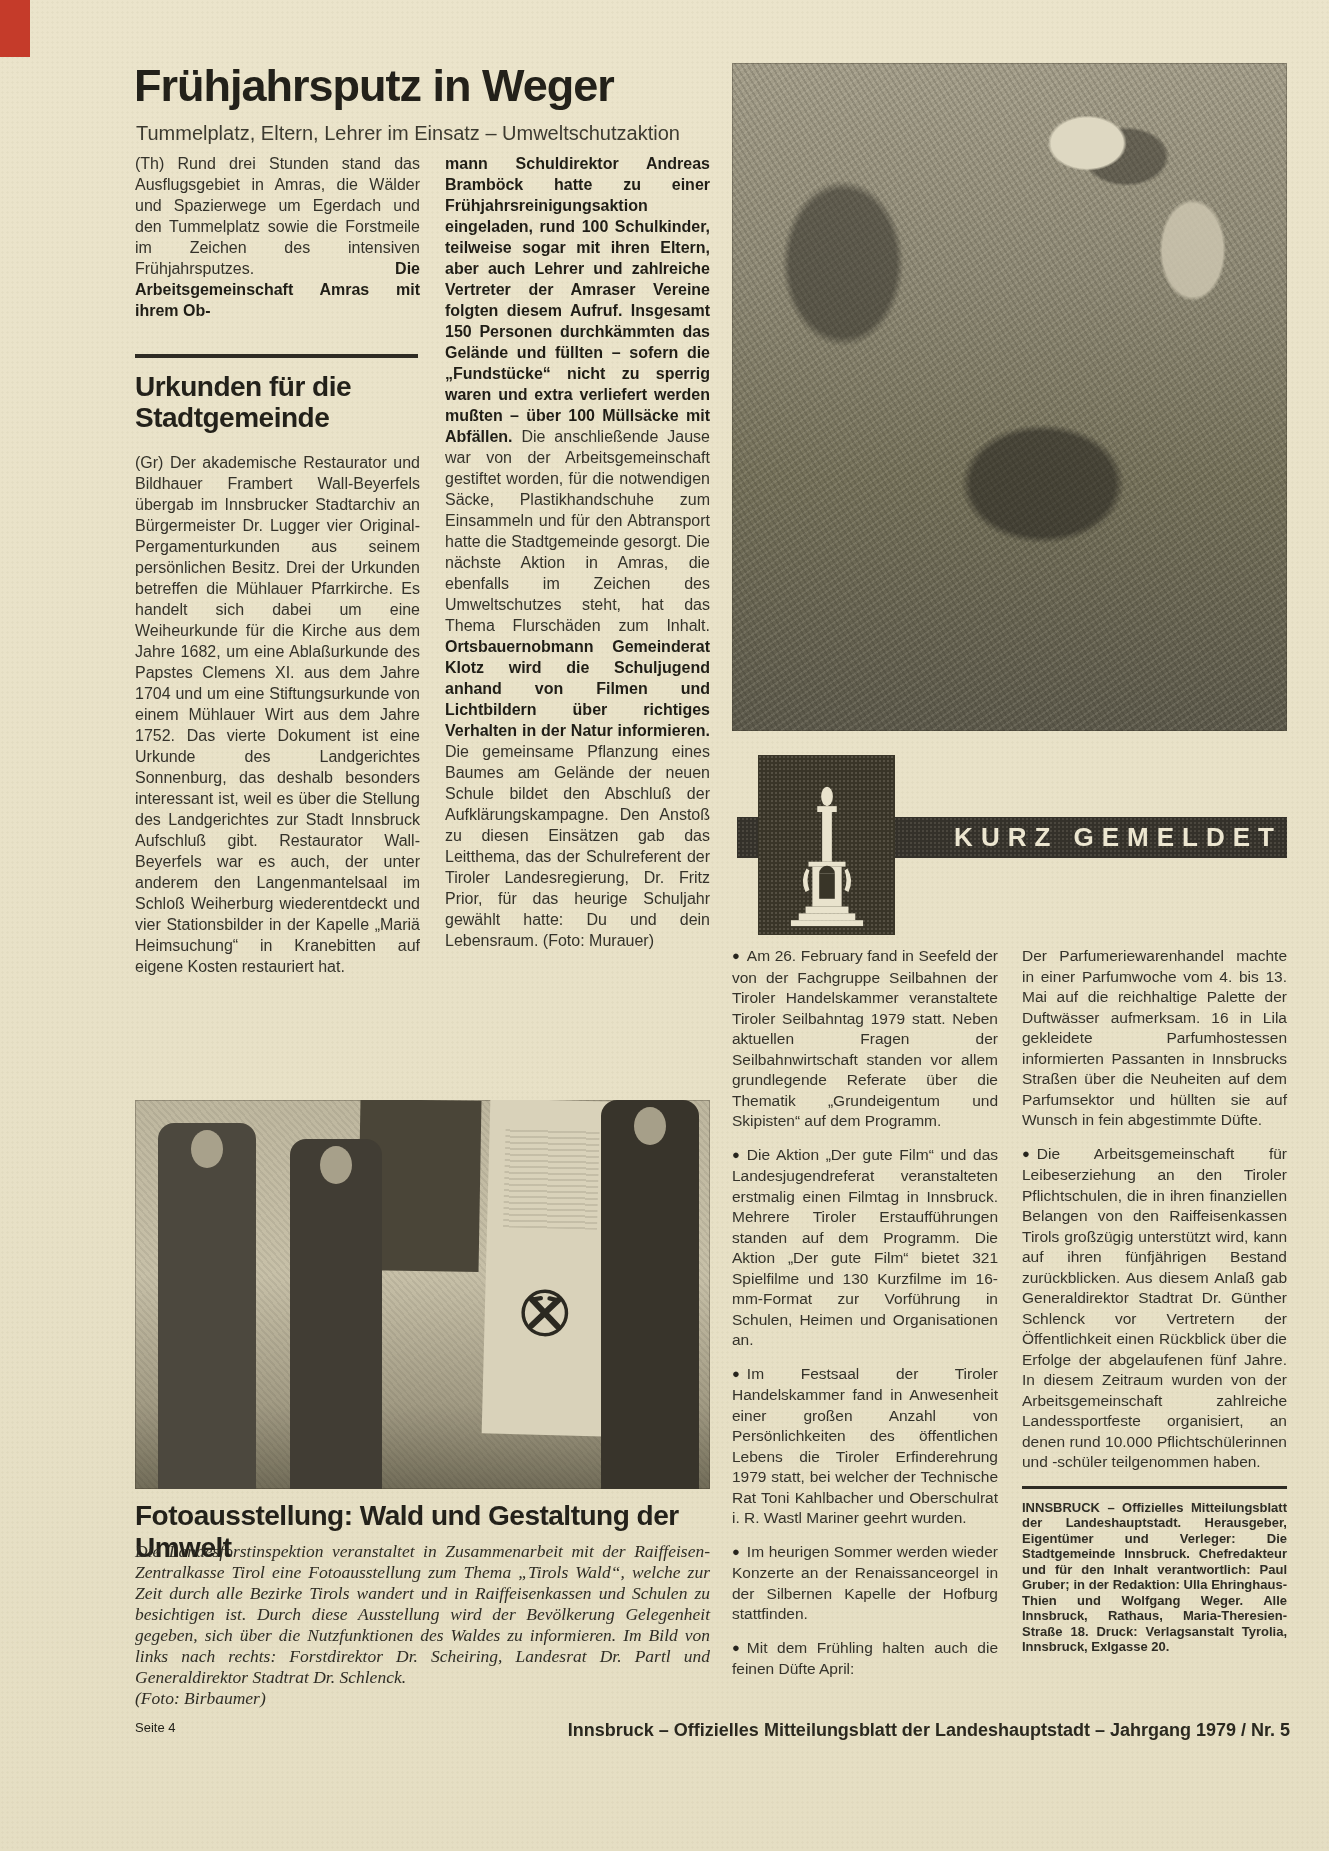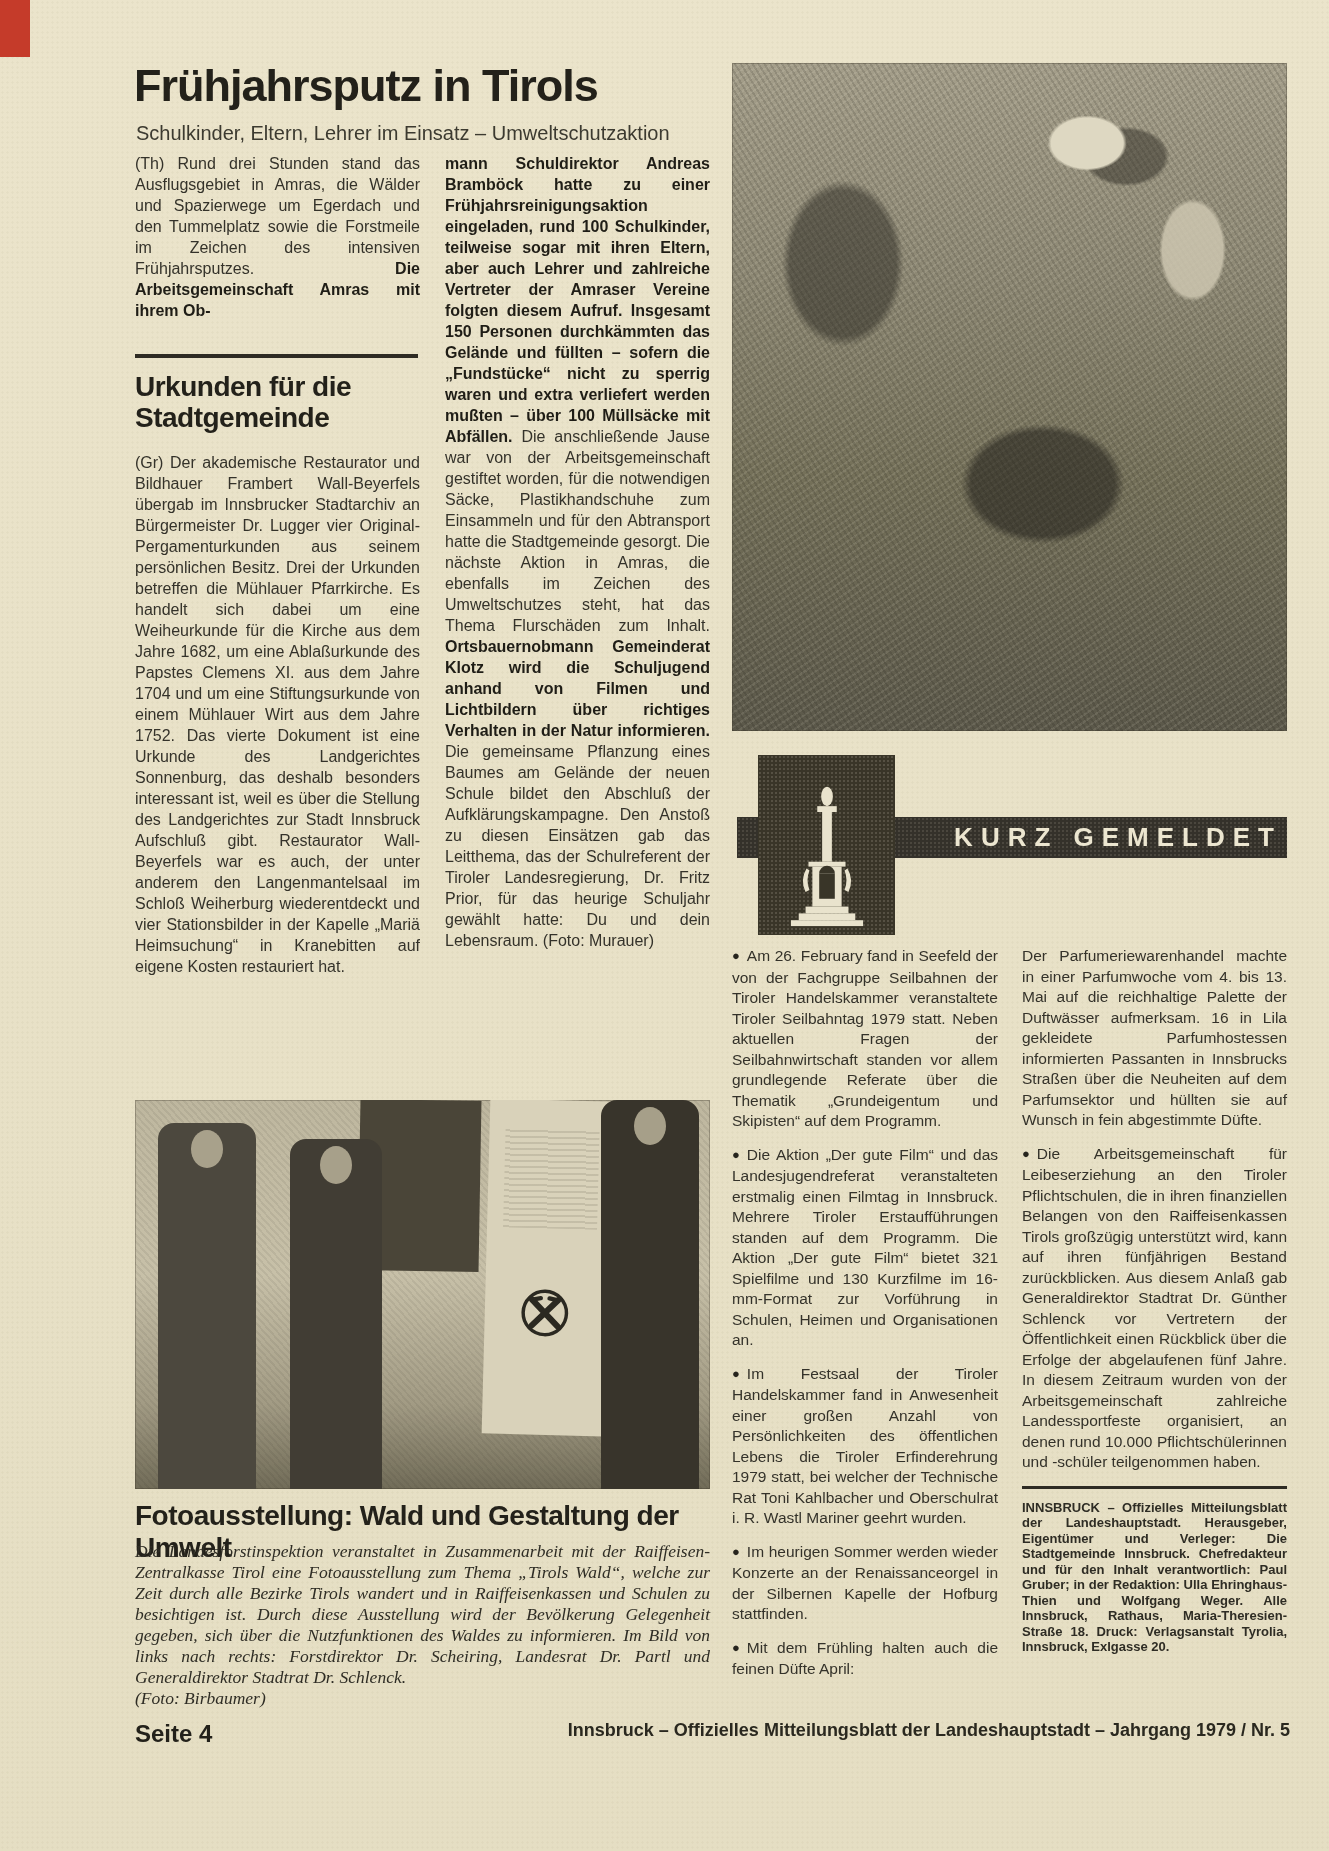--- a/index.html
+++ b/index.html
@@ -66,32 +66,32 @@
   .ph2-panel-white{position:absolute;left:61%;top:0;width:21%;height:86%;background:#d9d2ba;transform:rotate(1.5deg);
     background-image:repeating-linear-gradient(0deg, rgba(70,65,50,.14) 0 2px, transparent 2px 6px);
     background-size:78% 30%;background-repeat:no-repeat;background-position:60% 12%}
   .rf-logo{position:absolute;left:50%;top:56%;transform:translateX(-50%)}
 
   .h3{position:absolute;left:135px;top:1500px;width:580px;font-size:28px;font-weight:700;letter-spacing:-.5px;color:#23211a}
   .caption-block{position:absolute;left:135px;top:1541px;width:575px;
     font-family:"Liberation Serif",serif;font-style:italic;font-size:17.5px;line-height:21px;text-align:justify;color:#2f2d25}
   .caption-credit{text-align:left}
 
-  .footer-left{position:absolute;left:135px;top:1720px;font-size:24px;font-weight:700;color:#23211a}
+  .footer-left{position:absolute;left:135px;top:1720px;font-size:13px;font-weight:400;color:#23211a}
   .footer-right{position:absolute;right:39px;top:1720px;font-size:18px;font-weight:700;color:#2a281f;white-space:nowrap}
 </style>
 </head>
 <body>
 
 <div class="page">
 
   <div class="red-mark"></div>
 
-  <h1 class="title">Frühjahrsputz in Tirols</h1>
-  <div class="subtitle">Schulkinder, Eltern, Lehrer im Einsatz – Umweltschutzaktion</div>
+  <h1 class="title">Frühjahrsputz in Weger</h1>
+  <div class="subtitle">Tummelplatz, Eltern, Lehrer im Einsatz – Umweltschutzaktion</div>
 
   <p class="bodycol col1-intro"><span>(Th) Rund drei Stunden stand das Ausflugsgebiet in Amras, die Wälder und Spazierwege um Egerdach und den Tummelplatz sowie die Forstmeile im Zeichen des intensiven Frühjahrsputzes. </span><b>Die Arbeitsgemeinschaft Amras mit ihrem Ob-</b></p>
 
   <div class="rule1"></div>
 
   <h2 class="h2">Urkunden für die Stadtgemeinde</h2>
   <p class="bodycol col1-body">(Gr) Der akademische Restaurator und Bildhauer Frambert Wall-Beyerfels übergab im Innsbrucker Stadtarchiv an Bürgermeister Dr. Lugger vier Original-Pergamenturkunden aus seinem persönlichen Besitz. Drei der Urkunden betreffen die Mühlauer Pfarrkirche. Es handelt sich dabei um eine Weiheurkunde für die Kirche aus dem Jahre 1682, um eine Ablaßurkunde des Papstes Clemens XI. aus dem Jahre 1704 und um eine Stiftungsurkunde von einem Mühlauer Wirt aus dem Jahre 1752. Das vierte Dokument ist eine Urkunde des Landgerichtes Sonnenburg, das deshalb besonders interessant ist, weil es über die Stellung des Landgerichtes zur Stadt Innsbruck Aufschluß gibt. Restaurator Wall-Beyerfels war es auch, der unter anderem den Langenmantelsaal im Schloß Weiherburg wiederentdeckt und vier Stationsbilder in der Kapelle „Mariä Heimsuchung“ in Kranebitten auf eigene Kosten restauriert hat.</p>
 
   <p class="bodycol col2"><b>mann Schuldirektor Andreas Bramböck hatte zu einer Frühjahrsreinigungsaktion eingeladen, rund 100 Schulkinder, teilweise sogar mit ihren Eltern, aber auch Lehrer und zahlreiche Vertreter der Amraser Vereine folgten diesem Aufruf. Insgesamt 150 Personen durchkämmten das Gelände und füllten – sofern die „Fundstücke“ nicht zu sperrig waren und extra verliefert werden mußten – über 100 Müllsäcke mit Abfällen. </b><span>Die anschließende Jause war von der Arbeitsgemeinschaft gestiftet worden, für die notwendigen Säcke, Plastikhandschuhe zum Einsammeln und für den Abtransport hatte die Stadtgemeinde gesorgt. Die nächste Aktion in Amras, die ebenfalls im Zeichen des Umweltschutzes steht, hat das Thema Flurschäden zum Inhalt. </span><b>Ortsbauernobmann Gemeinderat Klotz wird die Schuljugend anhand von Filmen und Lichtbildern über richtiges Verhalten in der Natur informieren. </b><span>Die gemeinsame Pflanzung eines Baumes am Gelände der neuen Schule bildet den Abschluß der Aufklärungskampagne. Den Anstoß zu diesen Einsätzen gab das Leitthema, das der Schulreferent der Tiroler Landesregierung, Dr. Fritz Prior, für das heurige Schuljahr gewählt hatte: Du und dein Lebensraum. (Foto: Murauer)</span></p>
 

